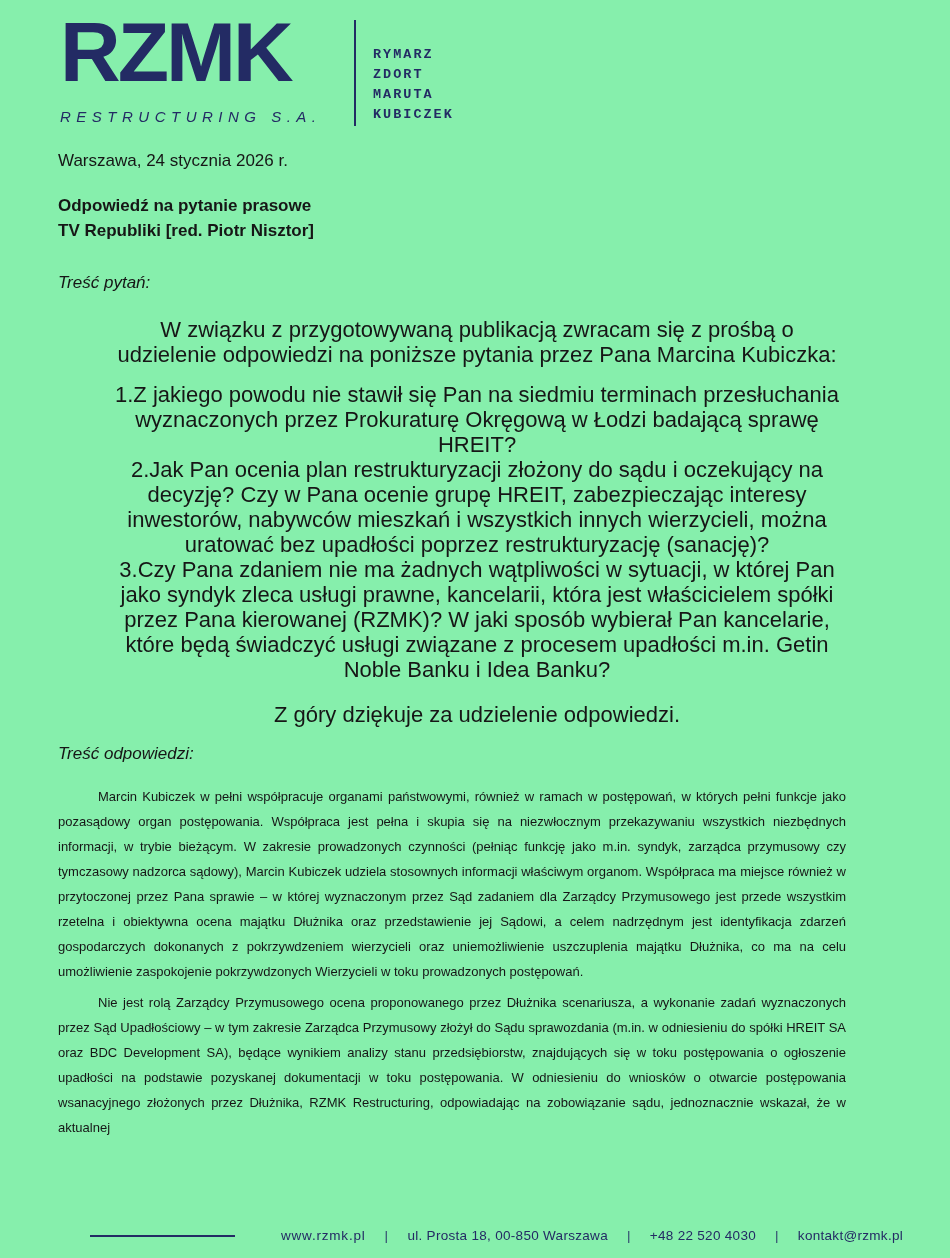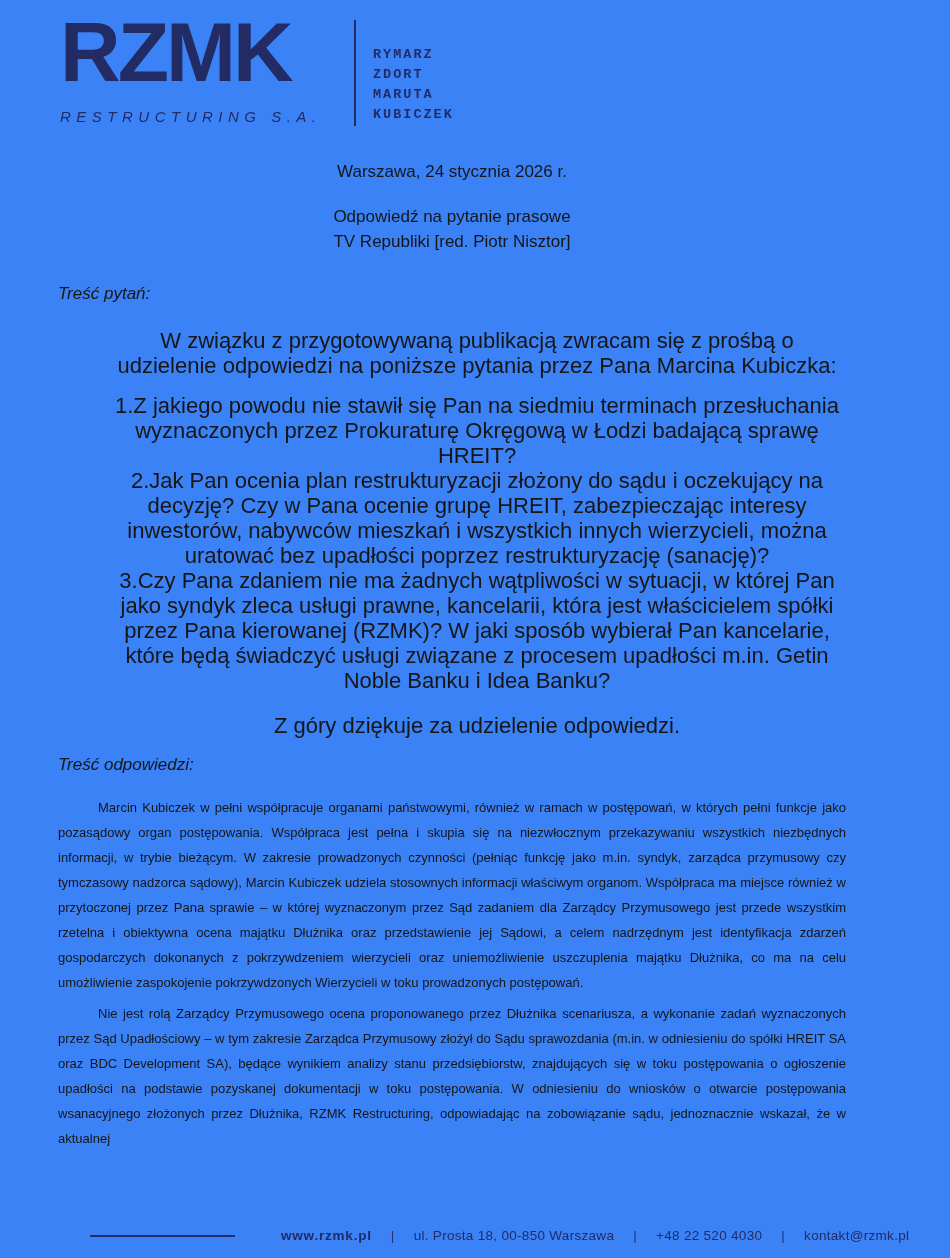--- a/index.html
+++ b/index.html
@@ -5,21 +5,21 @@
   :root{
     --navy:#232b64;
     --ink:#161616;
   }
   *{box-sizing:border-box;}
   html,body{margin:0;padding:0;background:#ffffff;}
   .page{
     position:relative;
     width:950px;
     height:1258px;
-    background:#3b82f6;
+    background:#86efac;
     overflow:hidden;
     font-family:"Liberation Sans", sans-serif;
     color:var(--ink);
   }
   .content{
     position:absolute;
     left:58px;
     top:0;
     width:788px;
   }
@@ -72,29 +72,28 @@
     font-weight:bold;
     letter-spacing:2px;
     color:var(--navy);
     line-height:20px;
     white-space:nowrap;
     font-family:Liberation Mono, monospace;
   }
 
   
   .dateline{
-    margin-top:33px;
-    text-align:center;
+    margin-top:22px;
+    text-align:left;
     font-size:17px;
     line-height:25px;
   }
   .doc-title{
     margin-top:20px;
-    text-align:center;
-    font-weight:normal;
+    font-weight:bold;
     font-size:17px;
     line-height:25px;
   }
   .section-label{
     font-style:italic;
     font-size:17px;
     line-height:25px;
   }
   .label-questions{margin-top:27px;}
   .label-answers{margin-top:14px;}
@@ -130,21 +129,21 @@
     letter-spacing:0.3px;
     white-space:nowrap;
   }
   .footer-rule{
     width:145px;
     height:2px;
     background:var(--navy);
     margin-right:46px;
   }
   .footer-site{
-    font-weight:bold;
+    font-weight:normal;
     letter-spacing:0.8px;
   }
   .footer-sep{
     margin:0 19px;
     opacity:0.9;
   }
 </style>
 </head>
 <body>
 

